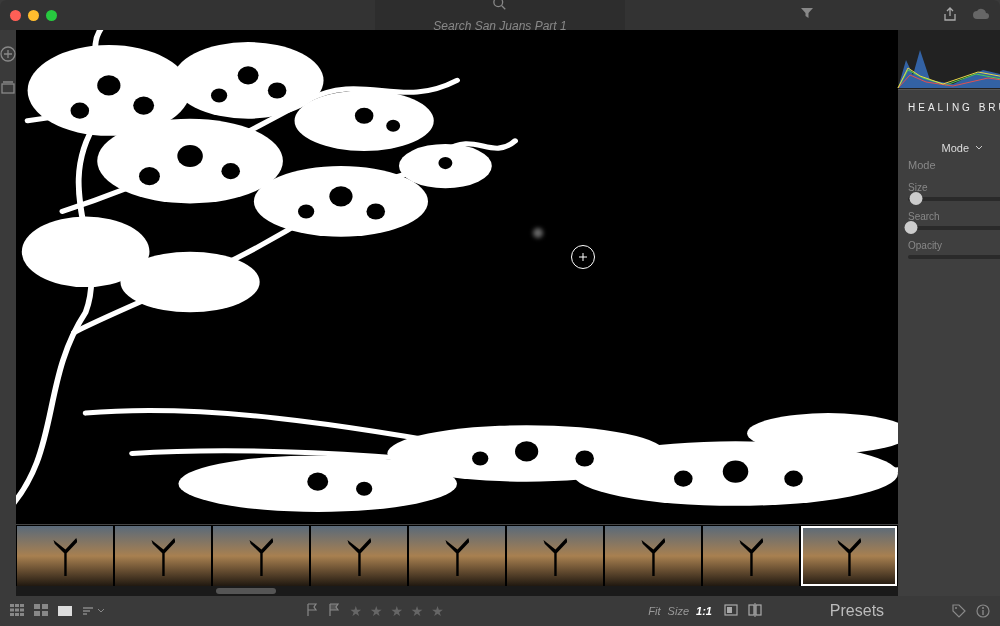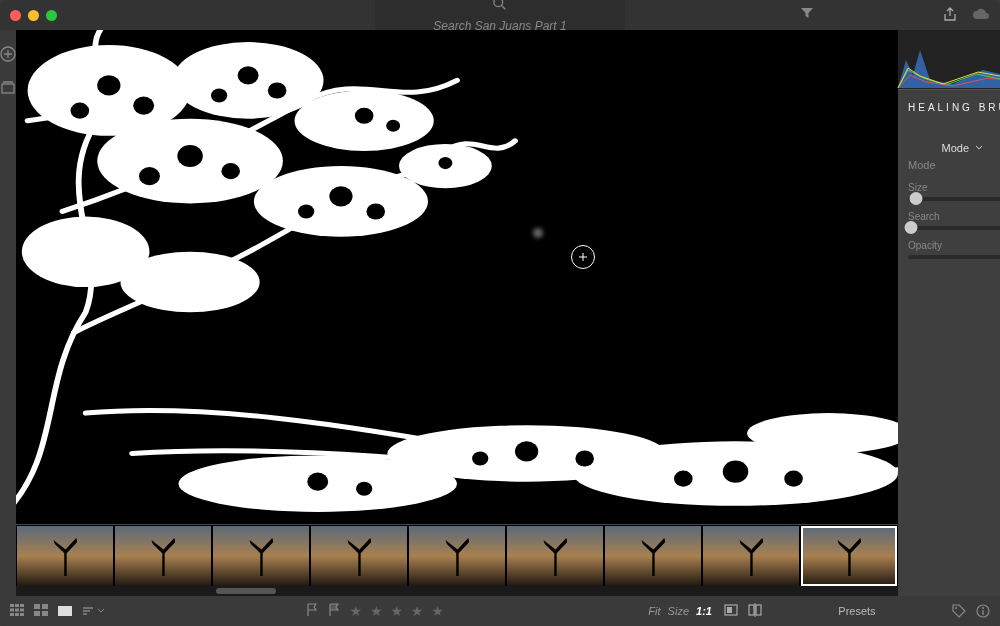--- a/index.html
+++ b/index.html
@@ -40,21 +40,21 @@
 .mode-row .modeval{color:#ddd;}
 .slider { height: 4px; background: #2a2a2a; border-radius:2px; position:relative; margin-top:2px;}
 .slider .knob { position:absolute; top:-5px; width:13px; height:13px; border-radius:50%; background:#ccc; transform:translateX(-50%); cursor:pointer;}
 .footer { height: 30px; background: #3a3a3a; display:flex; align-items:center; padding:0 10px; justify-content:space-between; font-size:11px; color:#999;}
 .footer .left, .footer .center, .footer .right{display:flex; align-items:center; gap:10px;}
 .zoom span{cursor:pointer; padding:0 2px;font-style:italic;}
 .zoom .sel{color:#fff; font-weight:bold;margin-top:24px;}
 .viewbtn{width:14px; height:10px; background:#888; cursor:pointer;}
 .viewbtn.sq{background:#ddd;}
 .stars{color:#666; letter-spacing:2px; font-size:14px;}
-.presets{width:170px; text-align:center; font-size:11px; color:#bbb; cursor:pointer;}
+.presets{width:170px; text-align:center; font-size:16px; color:#bbb; cursor:pointer;}
 svg{overflow:visible;}
 .iconbtn{cursor:pointer;}
 </style>
 </head>
 <body>
 
 <div class="titlebar">
   <div class="traffic">
     <div class="dot red"></div>
     <div class="dot yellow"></div>

